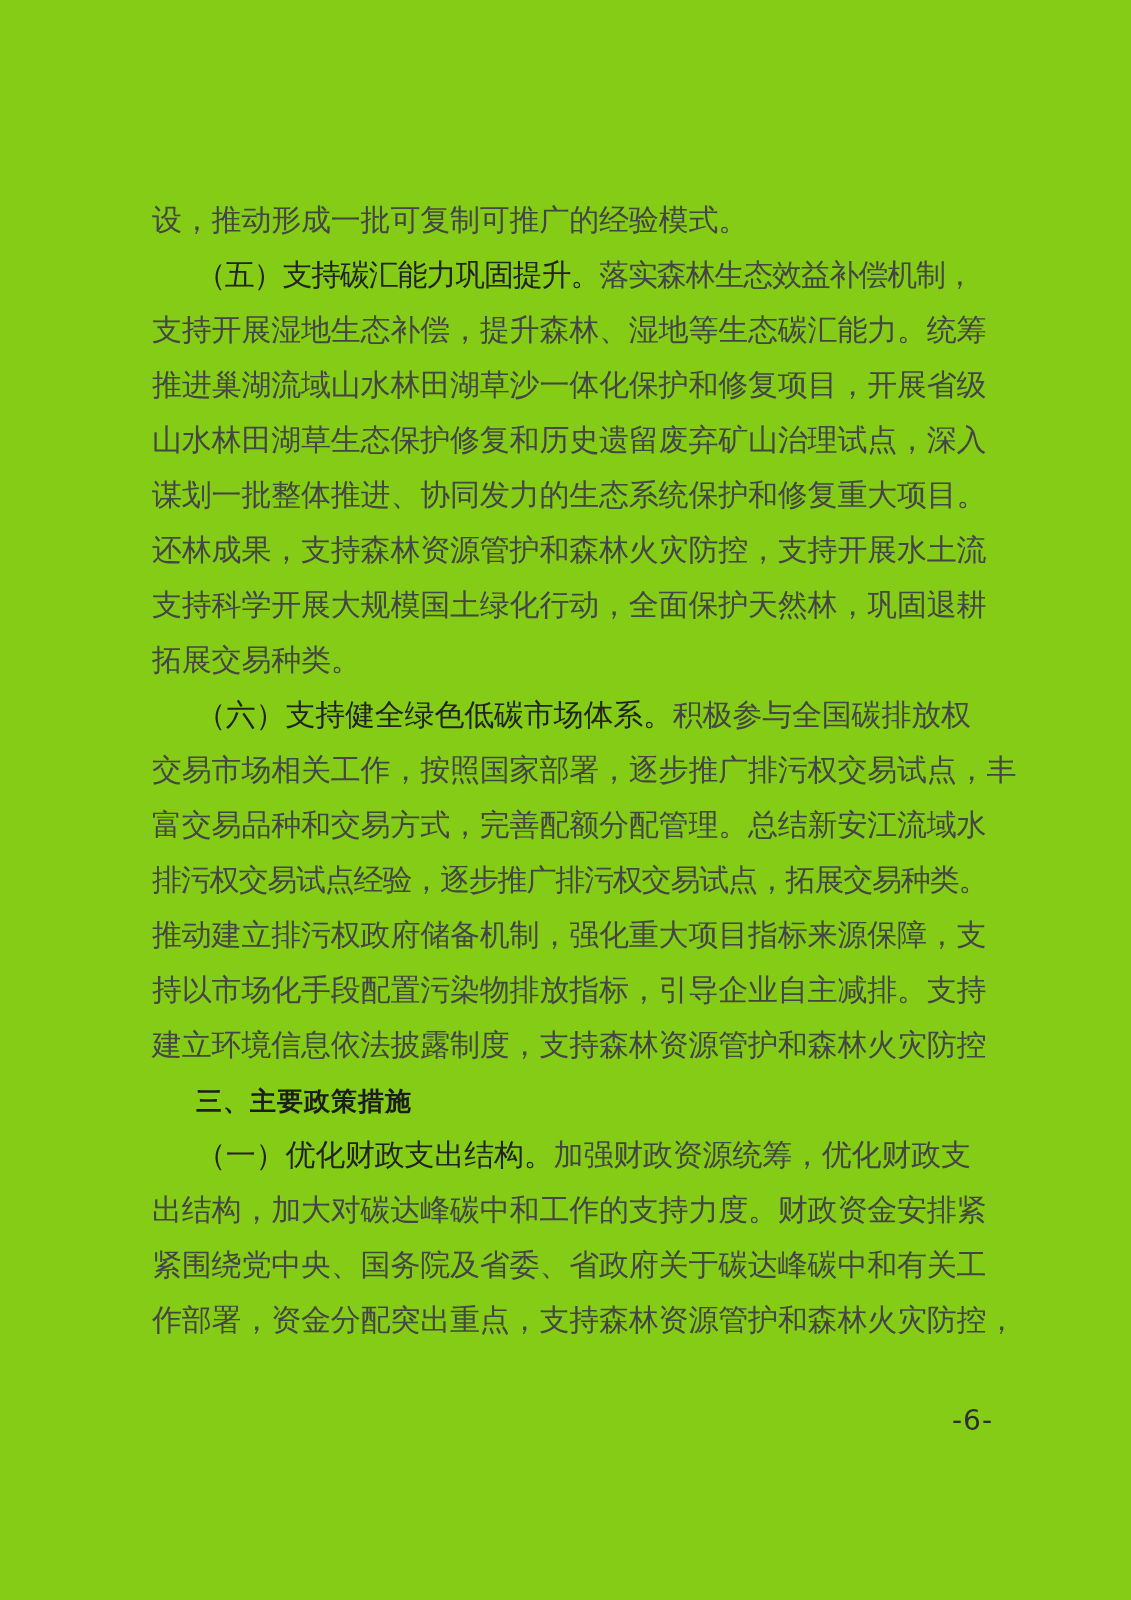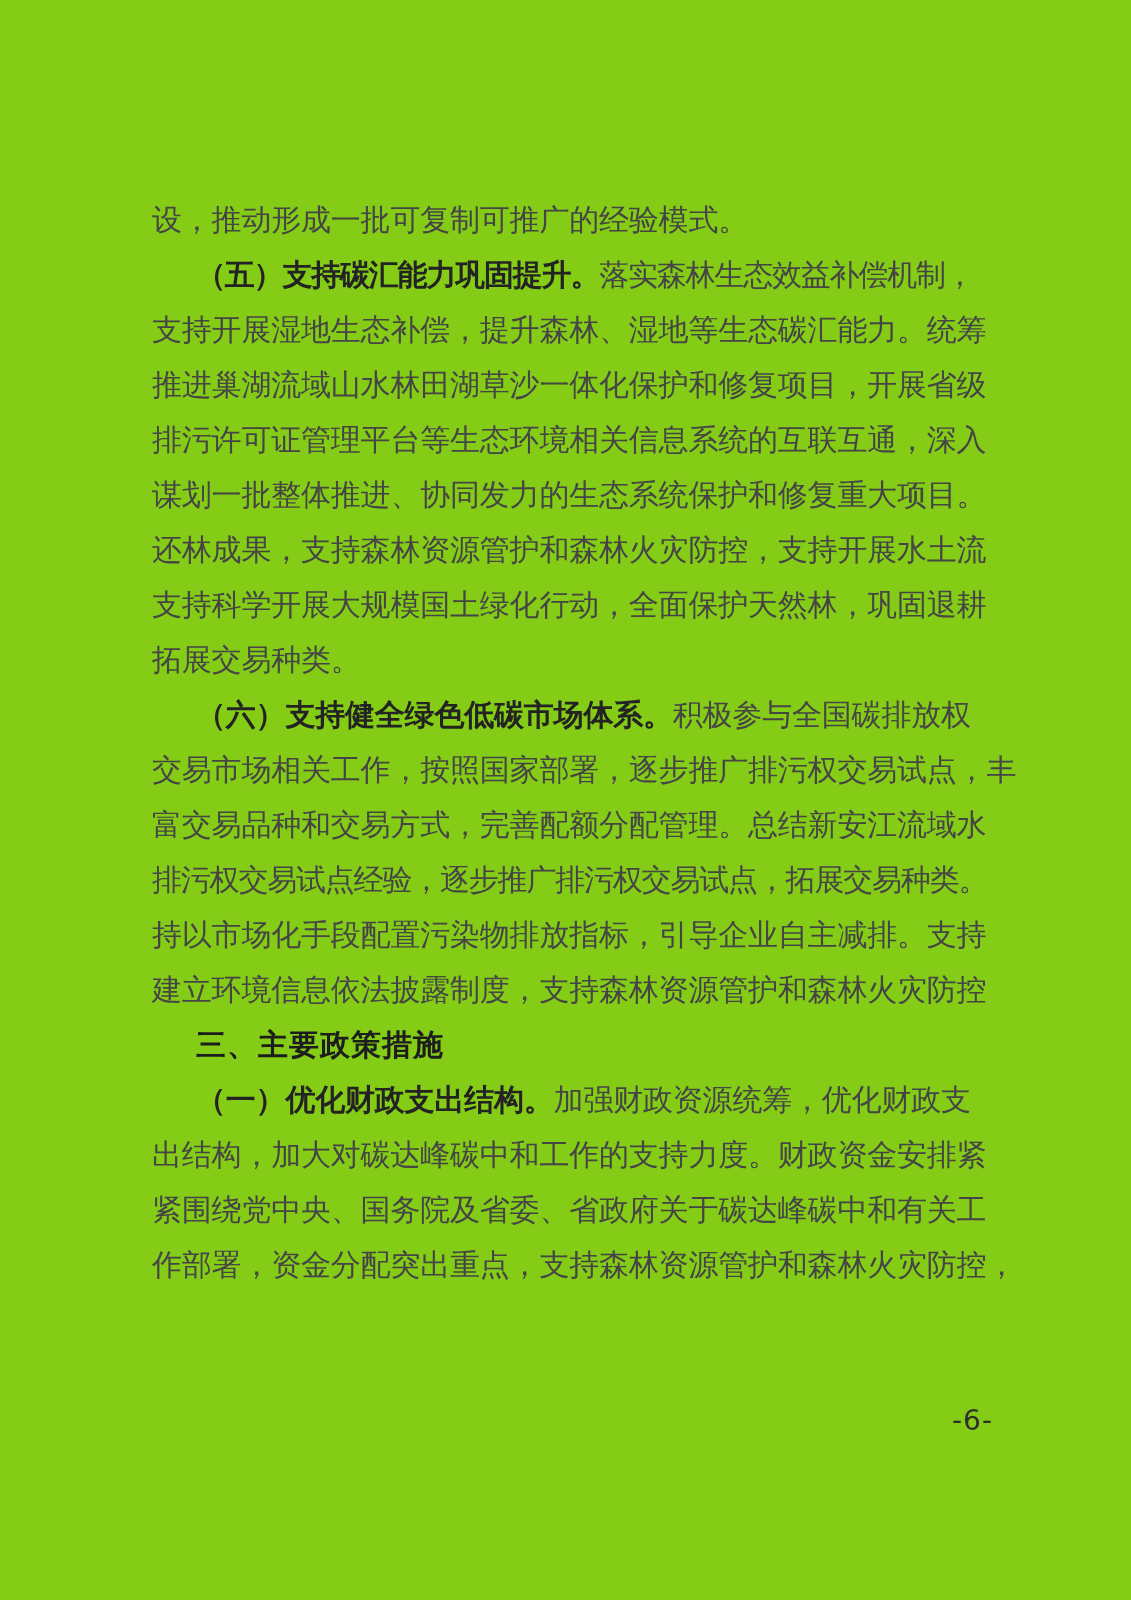--- a/index.html
+++ b/index.html
@@ -26,27 +26,27 @@
     height: 55px;
     line-height: 55px;
     font-size: 30px;
     white-space: nowrap;
     letter-spacing: -0.2px;
     color: #454545;
   }
   .line.indent { text-indent: 44px; }
   .line.tight  { letter-spacing: -1.2px; }
   .runin {
-    font-weight: bold;
+    font-weight: normal;
     color: #232323;
   }
   .section-heading {
     font-family: "DejaVu Sans", "Liberation Sans", sans-serif;
     font-weight: bold;
-    font-size: 30px;
+    font-size: 26px;
     color: #1d1d1d;
     letter-spacing: 1px;
   }
   .page-number {
     position: absolute;
     top: 1404px;
     right: 138px;
     font-size: 28px;
     color: #2e2e2e;
     letter-spacing: 1px;
@@ -58,31 +58,32 @@
 
 <div class="page">
   <div class="textblock">
 
     <div class="line"><span>设，推动形成一批可复制可推广的经验模式。</span></div>
 
     <div class="line indent tight"><span class="runin">（五）支持碳汇能力巩固提升。</span><span>落实森林生态效益补偿机制，</span></div>
 
     <div class="line"><span>支持开展湿地生态补偿，提升森林、湿地等生态碳汇能力。统筹</span></div>
     <div class="line"><span>推进巢湖流域山水林田湖草沙一体化保护和修复项目，开展省级</span></div>
-    <div class="line"><span>排污许可证管理平台等生态环境相关信息系统的互联互通，深入</span></div>
+    <div class="line"><span>山水林田湖草生态保护修复和历史遗留废弃矿山治理试点，深入</span></div>
     <div class="line"><span>谋划一批整体推进、协同发力的生态系统保护和修复重大项目。</span></div>
     <div class="line"><span>还林成果，支持森林资源管护和森林火灾防控，支持开展水土流</span></div>
     <div class="line"><span>支持科学开展大规模国土绿化行动，全面保护天然林，巩固退耕</span></div>
     <div class="line"><span>拓展交易种类。</span></div>
 
     <div class="line indent"><span class="runin">（六）支持健全绿色低碳市场体系。</span><span>积极参与全国碳排放权</span></div>
 
     <div class="line"><span>交易市场相关工作，按照国家部署，逐步推广排污权交易试点，丰</span></div>
     <div class="line"><span>富交易品种和交易方式，完善配额分配管理。总结新安江流域水</span></div>
     <div class="line tight"><span>排污权交易试点经验，逐步推广排污权交易试点，拓展交易种类。</span></div>
+    <div class="line"><span>推动建立排污权政府储备机制，强化重大项目指标来源保障，支</span></div>
     <div class="line"><span>持以市场化手段配置污染物排放指标，引导企业自主减排。支持</span></div>
     <div class="line"><span>建立环境信息依法披露制度，支持森林资源管护和森林火灾防控</span></div>
 
     <div class="line indent"><span class="section-heading">三、主要政策措施</span></div>
 
     <div class="line indent"><span class="runin">（一）优化财政支出结构。</span><span>加强财政资源统筹，优化财政支</span></div>
 
     <div class="line"><span>出结构，加大对碳达峰碳中和工作的支持力度。财政资金安排紧</span></div>
     <div class="line"><span>紧围绕党中央、国务院及省委、省政府关于碳达峰碳中和有关工</span></div>
     <div class="line"><span>作部署，资金分配突出重点，支持森林资源管护和森林火灾防控，</span></div>

